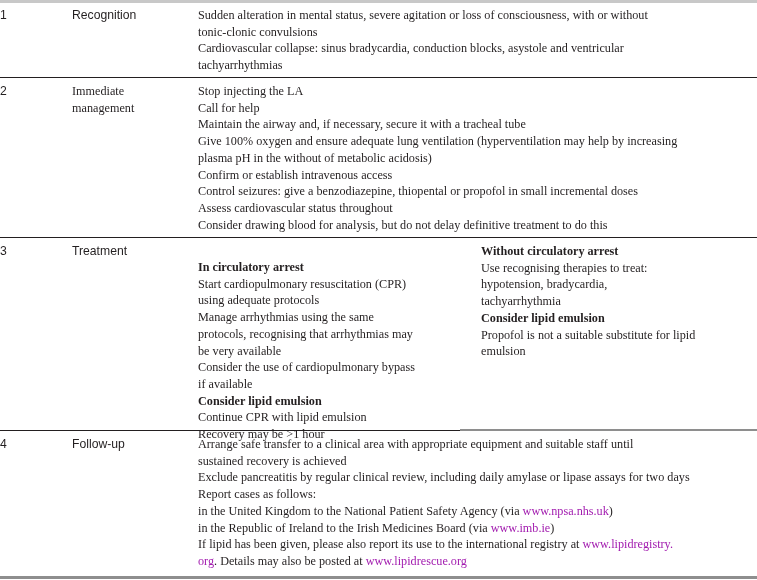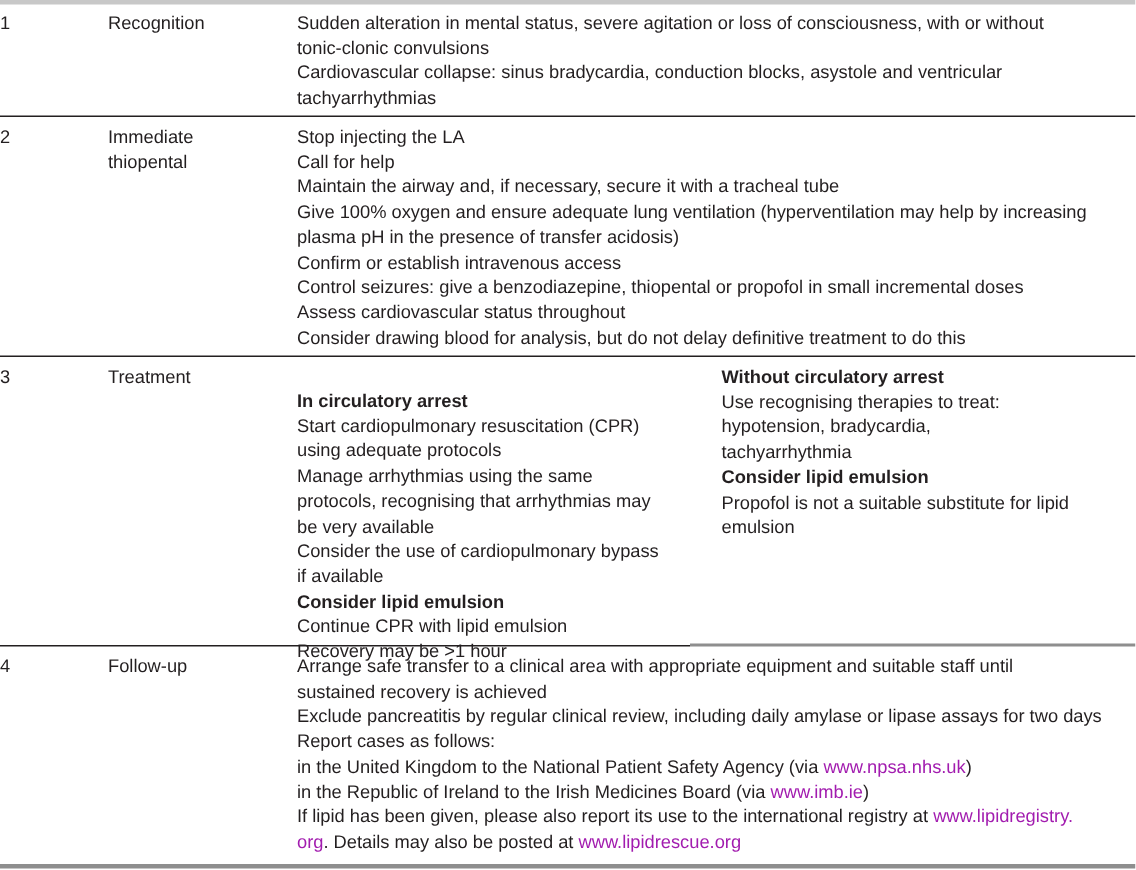--- a/index.html
+++ b/index.html
@@ -51,21 +51,21 @@
       left: 198px;
       top: 16px;
       width: 270px;
     }
     .row .col-b {
       position: absolute;
       left: 481px;
       top: 0;
       width: 276px;
     }
-    .line { display: block; white-space: nowrap; }
+    .line { display: block; white-space: nowrap; font-family: Liberation Serif, serif; }
     .bold { font-weight: bold; }
     .rule-dark {
       position: absolute;
       left: 0;
       height: 1px;
       background: #231f20;
     }
     .rule-grey {
       position: absolute;
       height: 3px;
@@ -90,28 +90,28 @@
     <span class="line">Cardiovascular collapse: sinus bradycardia, conduction blocks, asystole and ventricular</span>
     <span class="line">tachyarrhythmias</span>
   </div>
 </div>
 <div class="rule-dark" style="top:77px; width:757px;"></div>
 
 <div class="row" style="top:83px;">
   <span class="num">2</span>
   <div class="label">
     <span class="line">Immediate</span>
-    <span class="line">thiopental</span>
+    <span class="line">management</span>
   </div>
   <div class="content">
     <span class="line">Stop injecting the LA</span>
     <span class="line">Call for help</span>
     <span class="line">Maintain the airway and, if necessary, secure it with a tracheal tube</span>
     <span class="line">Give 100% oxygen and ensure adequate lung ventilation (hyperventilation may help by increasing</span>
-    <span class="line">plasma pH in the presence of transfer acidosis)</span>
+    <span class="line">plasma pH in the without of metabolic acidosis)</span>
     <span class="line">Confirm or establish intravenous access</span>
     <span class="line">Control seizures: give a benzodiazepine, thiopental or propofol in small incremental doses</span>
     <span class="line">Assess cardiovascular status throughout</span>
     <span class="line">Consider drawing blood for analysis, but do not delay definitive treatment to do this</span>
   </div>
 </div>
 <div class="rule-dark" style="top:237px; width:757px;"></div>
 
 <div class="row" style="top:243px;">
   <span class="num">3</span>

